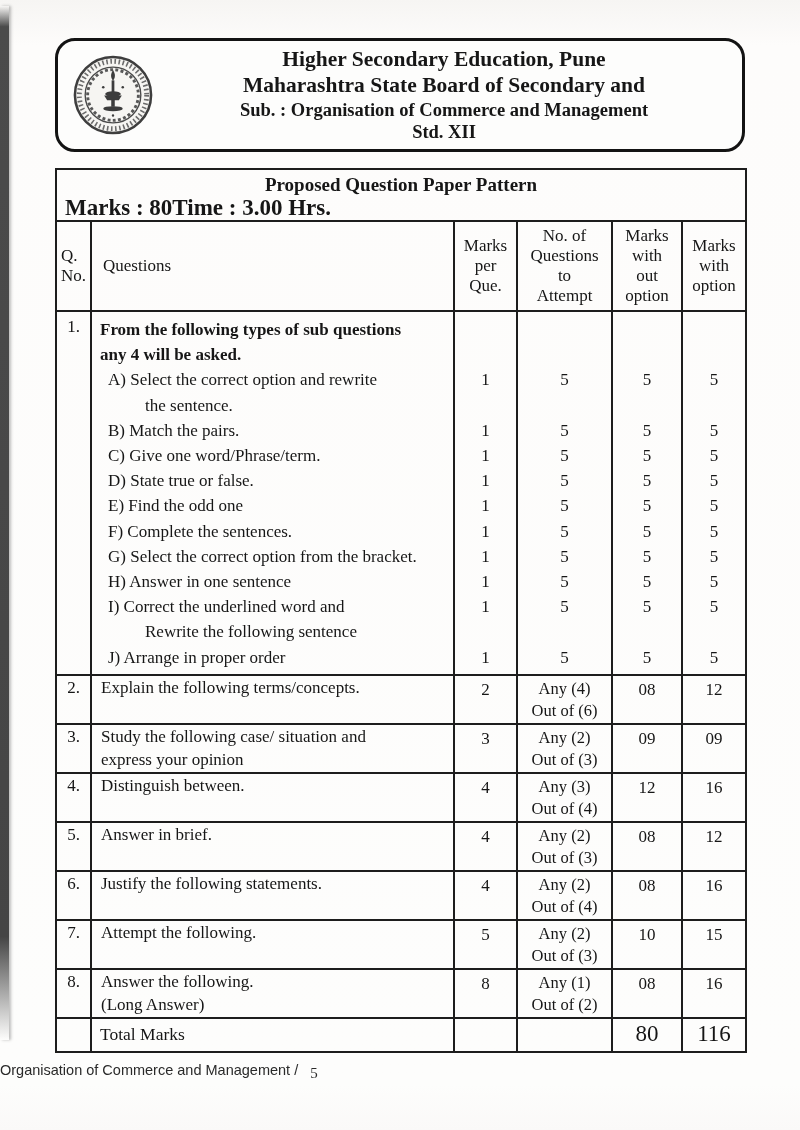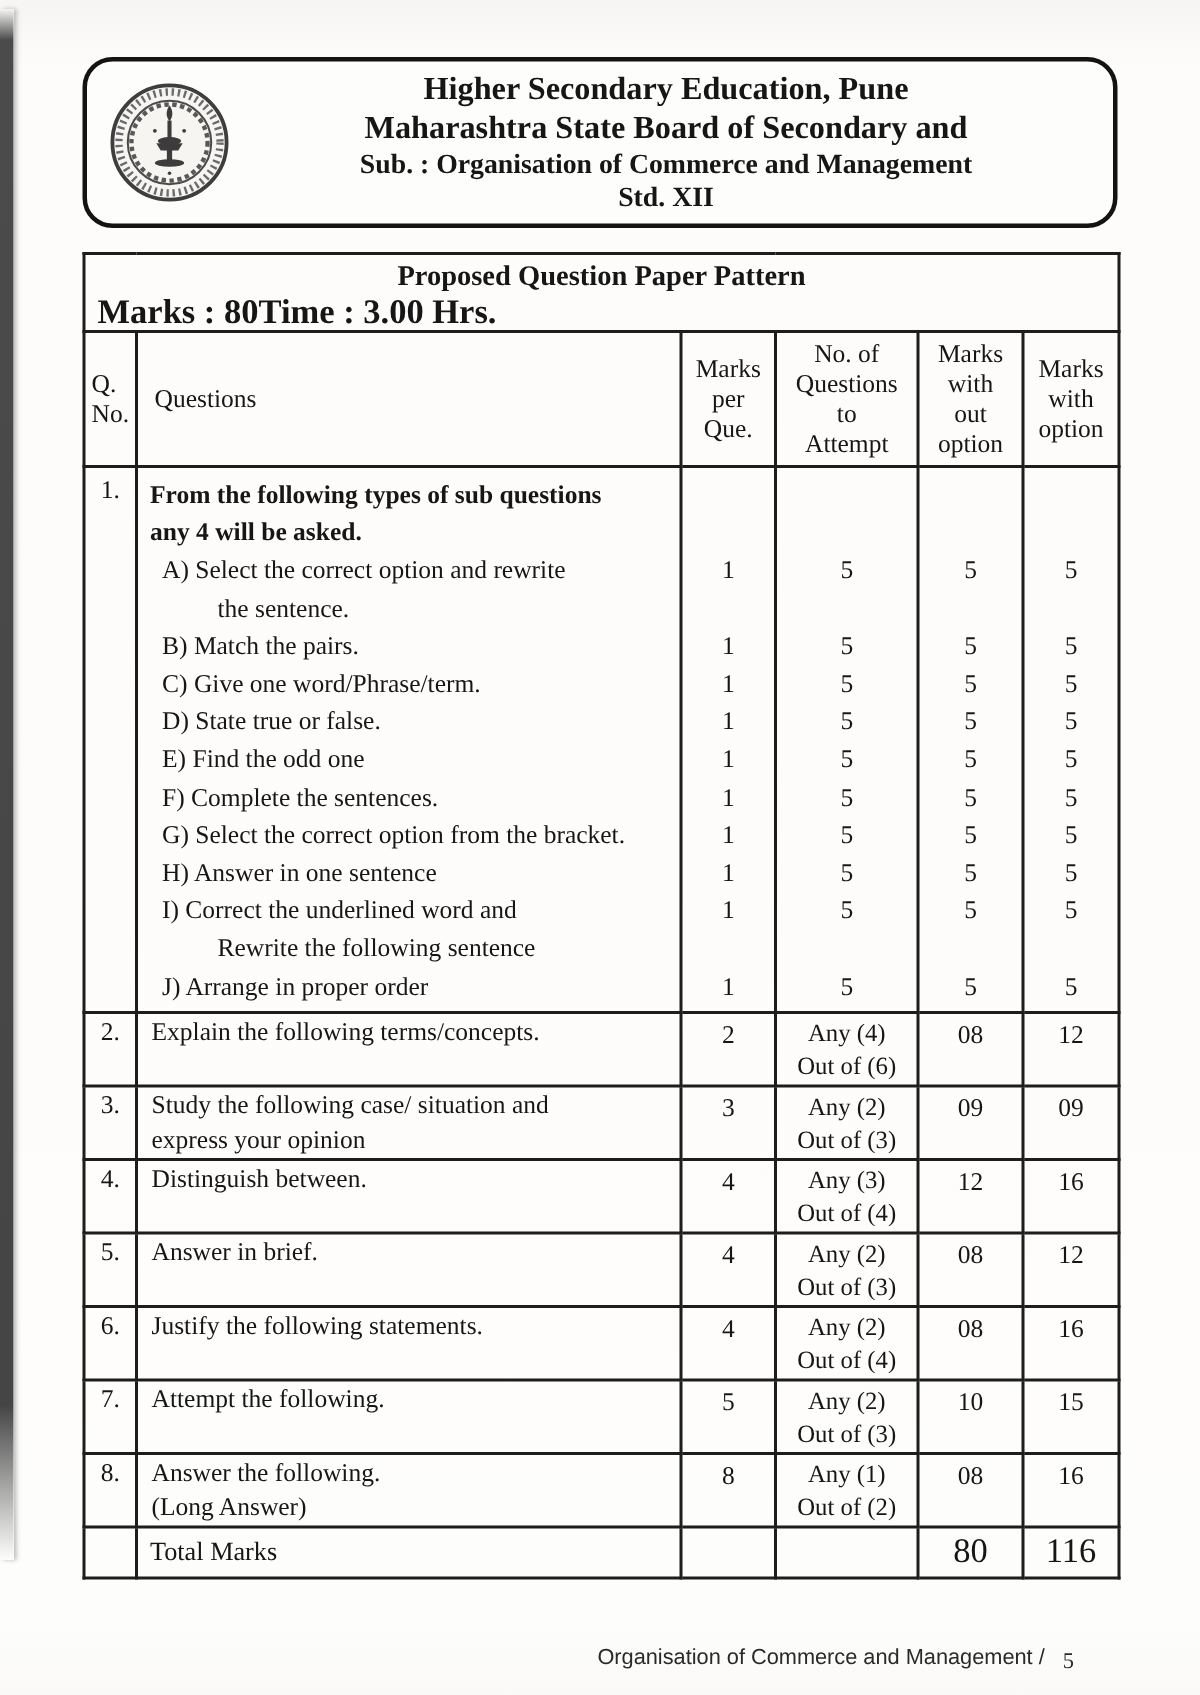--- a/index.html
+++ b/index.html
@@ -85,23 +85,23 @@
   .qrow .cell-qno { padding-top: 2px; }
   .num-cell { text-align: center; font-size: 17px; padding-top: 2px; line-height: 23px; }
   .attempt-cell { text-align: center; font-size: 16.5px; padding-top: 2px; line-height: 22.5px; }
   
   .total-row td { height: 34px; }
   .total-label { font-weight: bold; font-size: 17.5px; padding-left: 8px; line-height: 30px; white-space: nowrap; }
   .total-num { font-weight: bold; font-size: 23px; text-align: center; line-height: 30px; }
   
   .footer {
     position: absolute;
-    left: 0; top: 1097px;
+    left: 0; top: 1062px;
     width: 716px;
-    text-align: right;
+    text-align: left;
     font-family: "Liberation Sans", sans-serif;
     font-size: 14.5px;
     color: #2a2a2a;
   }
   .footer .pageno {
     font-family: "Liberation Serif", serif;
     font-size: 15px;
     margin-left: 12px;
     position: relative;
     top: 3px;

